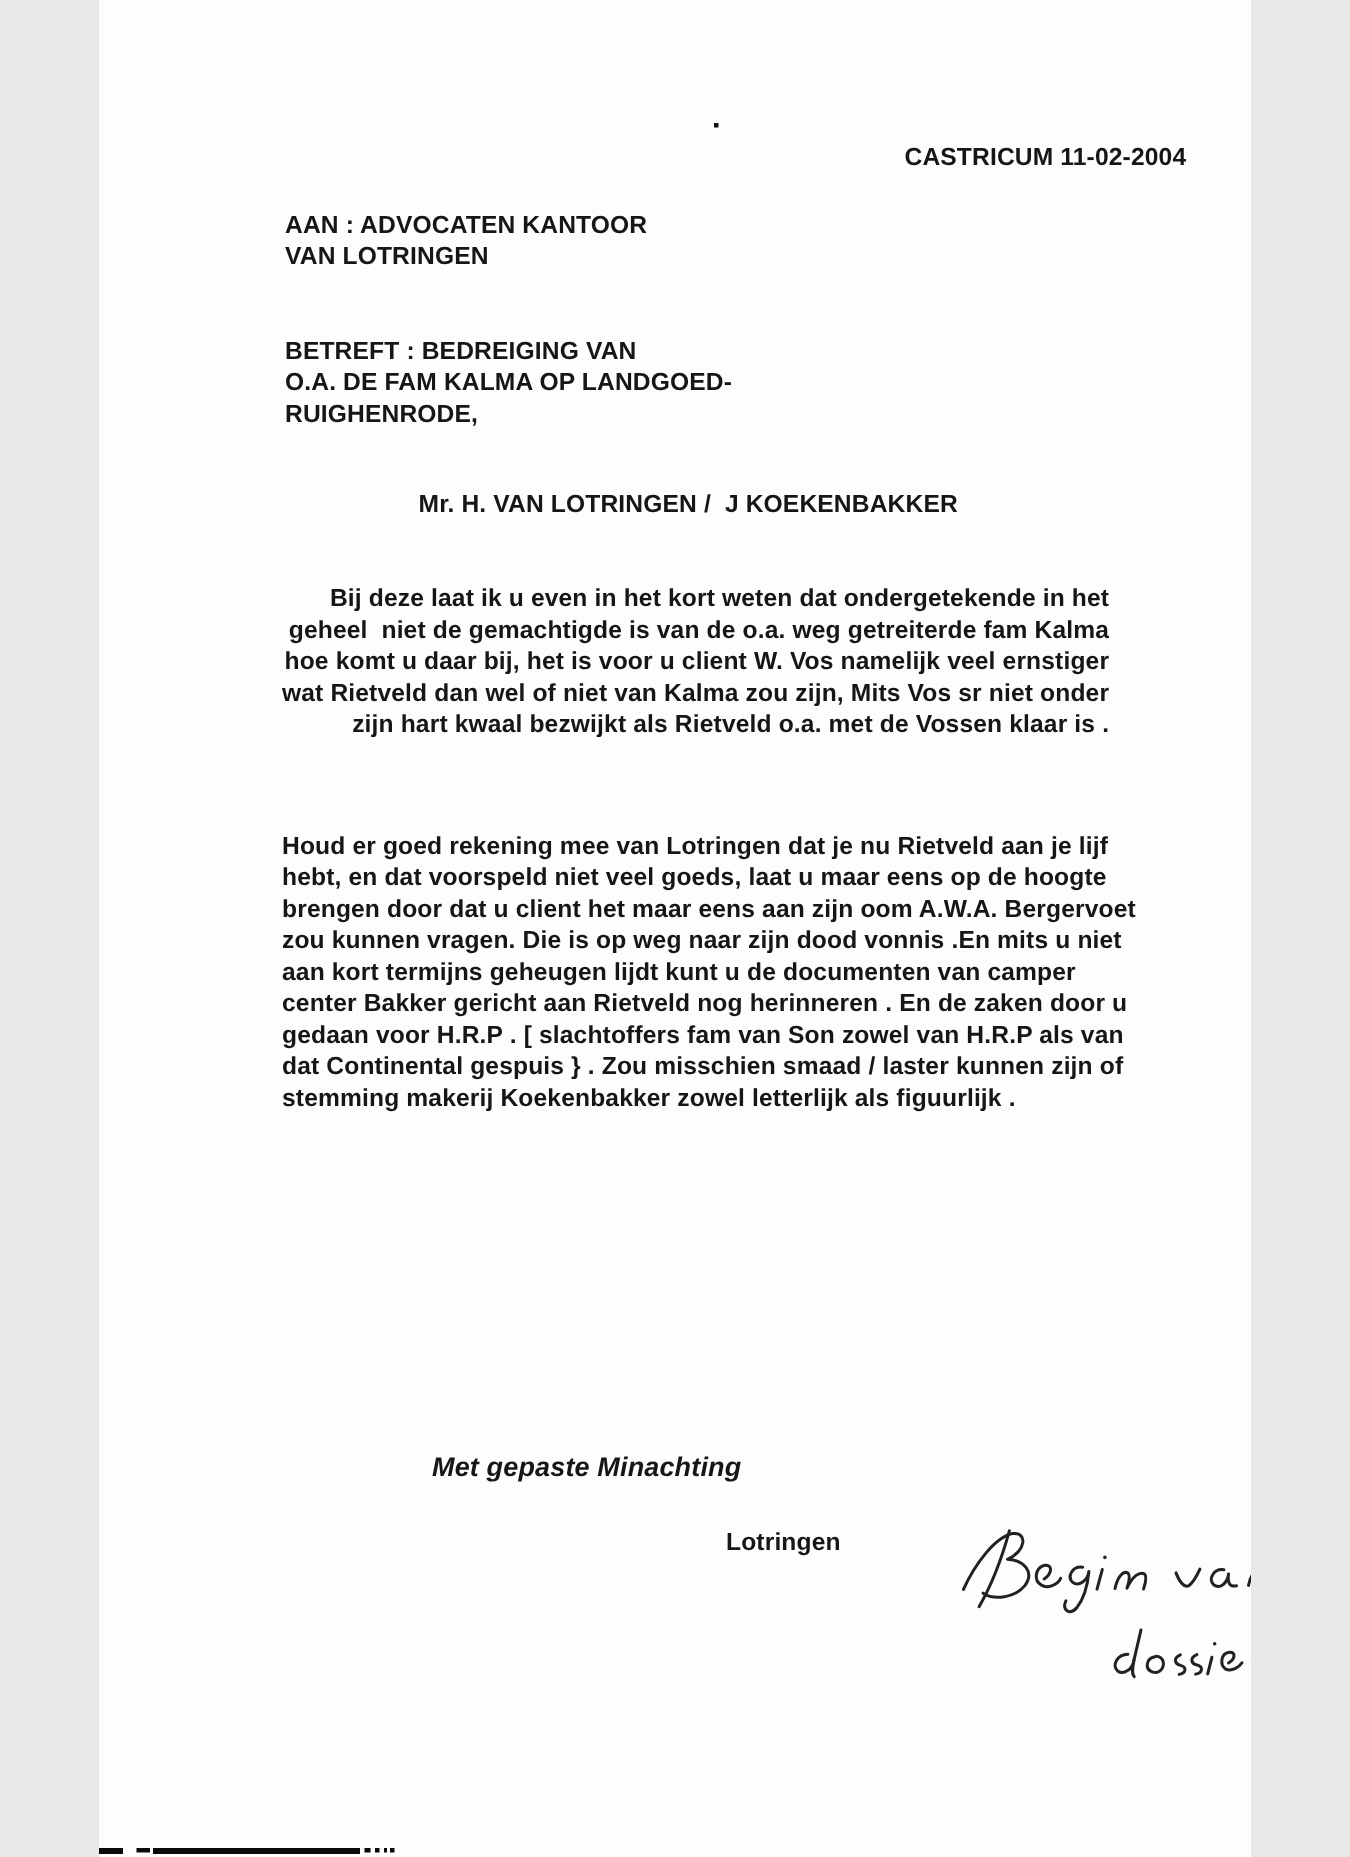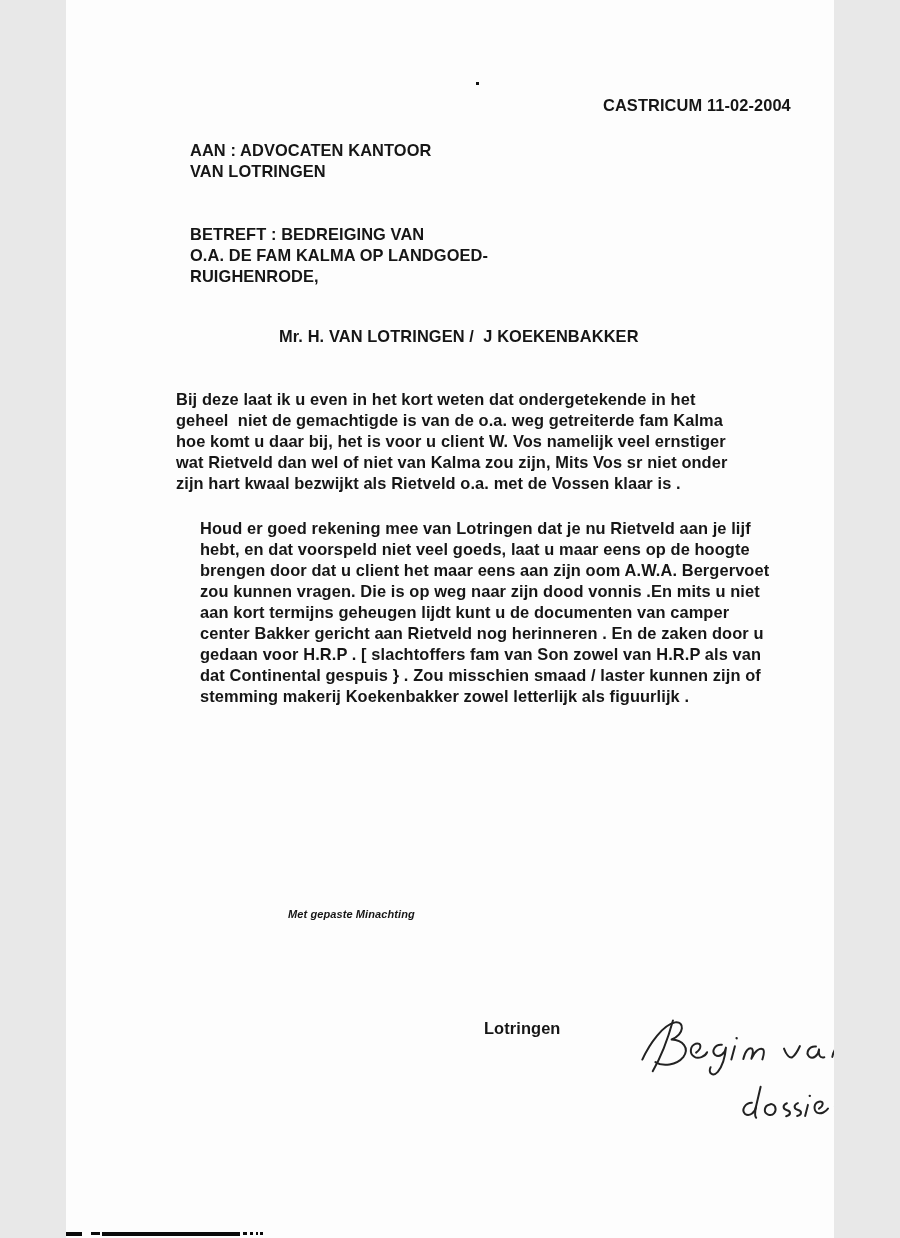--- a/index.html
+++ b/index.html
@@ -20,25 +20,25 @@
     line-height: 21px;
     white-space: pre;
     letter-spacing: 0.1px;
     color: #161616;
     -webkit-font-smoothing: none;
   }
   .date-line  { left: 537px; top: 95px;  }
   .recipient  { left: 124px; top: 140px; }
   .subject    { left: 124px; top: 224px; }
   .attn       { left: 213px; top: 326px; }
-  .p1         { left: 110px; top: 389px; }
-  .p2         { left: 122px; top: 518px; margin-left: 12px; }
+  .p1         { left: 122px; top: 389px; text-align: right; }
+  .p2         { left: 122px; top: 554px; }
   .p3         { left: 122px; top: 745px; }
   .p4         { left: 122px; top: 851px; }
-  .closing    { left: 222px; top: 904px; font-style: italic; font-size: 11px; }
+  .closing    { left: 222px; top: 968px; font-style: italic; font-size: 18px; }
   .signature  { left: 418px; top: 1018px; }
   .u {
     text-decoration: underline;
     text-decoration-thickness: 2.5px;
     text-underline-offset: 3px;
   }
   .artifact-dot {
     position: absolute;
     left: 410px; top: 82px;
     width: 3px; height: 3px;

